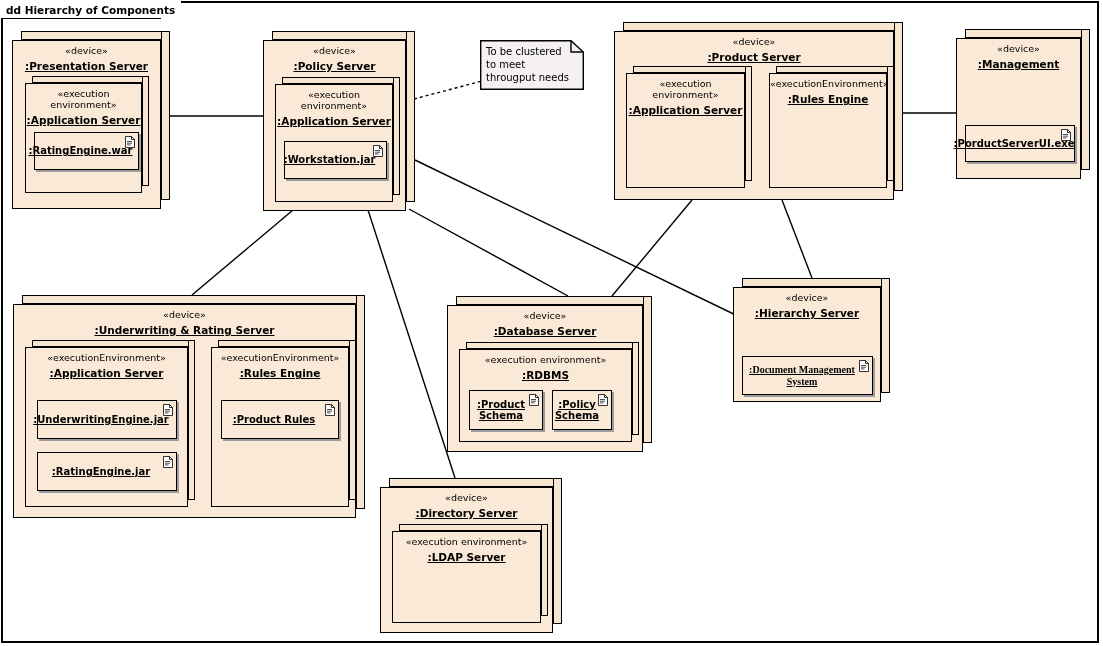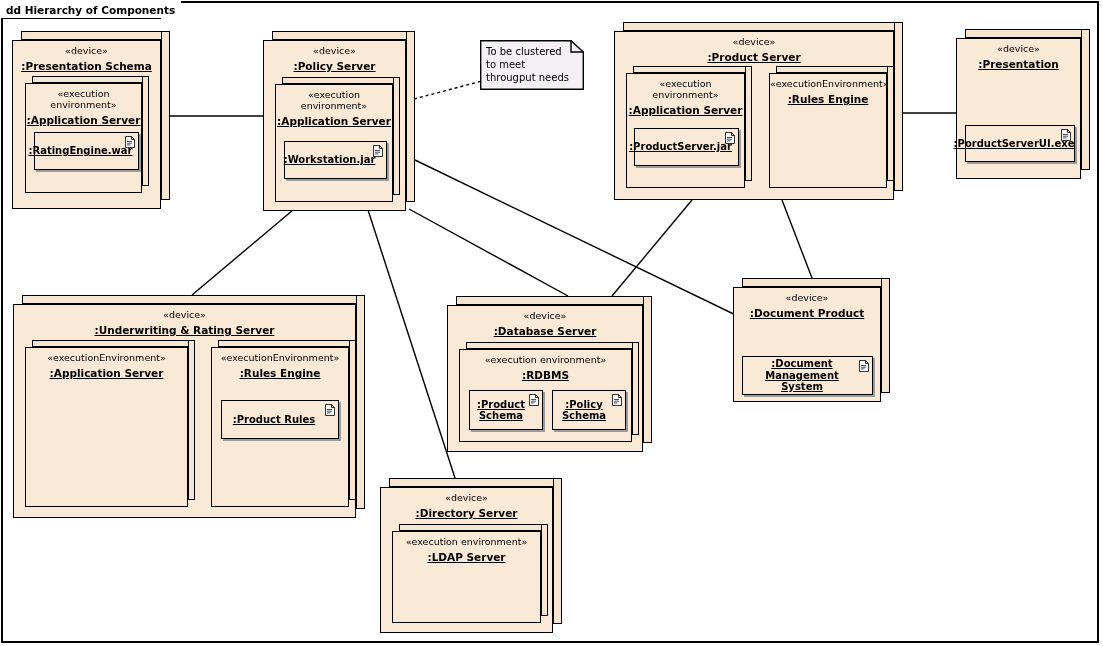--- a/index.html
+++ b/index.html
@@ -170,21 +170,21 @@
 
     <line x1="414" y1="99" x2="482" y2="81" stroke="#000000" stroke-width="1.4" stroke-dasharray="3,3" fill="none"></line>
   </svg>
 
   <div class="node" style="left:12px;top:31px;width:158px;height:178px;">
     <div class="topbev" style="left:9px;width:149px;"></div>
     <div class="side" style="top:0;height:169px;"></div>
     <div class="face" style="width:149px;height:169px;">
       <div class="node-hdr">
         <div class="stereo">«device»</div>
-        <div class="nname">:Presentation Schema</div>
+        <div class="nname">:Presentation Server</div>
       </div>
     </div>
 
     <div class="ee" style="left:13px;top:45px;width:124px;height:117px;">
       <div class="topbev" style="left:7px;width:117px;"></div>
       <div class="side" style="top:0;height:110px;"></div>
       <div class="face" style="width:117px;height:110px;">
         <div class="ee-hdr">
           <div class="stereo">«execution environment»</div>
           <div class="nname">:Application Server</div>
@@ -252,49 +252,41 @@
 
     <div class="ee" style="left:12px;top:44px;width:126px;height:122px;">
       <div class="topbev" style="left:7px;width:119px;"></div>
       <div class="side" style="top:0;height:115px;"></div>
       <div class="face" style="width:119px;height:115px;">
         <div class="ee-hdr">
           <div class="stereo">«execution environment»</div>
           <div class="nname">:Application Server</div>
         </div>
       </div>
-      <div class="artifact" style="left:8px;top:62px;width:105px;height:38px;">
-        <span class="art-label">:ProductServer.jar</span>
-        <svg class="art-icon" viewBox="0 0 10 12">
-          <path d="M0.5 0.5 H6.5 L9.5 3.5 V11.5 H0.5 Z" fill="#ffffff" stroke="#000000" stroke-width="0.8"></path>
-          <path d="M6.5 0.5 V3.5 H9.5" fill="none" stroke="#000000" stroke-width="0.8"></path>
-          <path d="M2 5.5 H7 M2 7.2 H7 M2 8.9 H5.5" stroke="#000000" stroke-width="0.7"></path>
-        </svg>
-      </div>
     </div>
 
     <div class="ee" style="left:155px;top:44px;width:125px;height:122px;">
       <div class="topbev" style="left:7px;width:118px;"></div>
       <div class="side" style="top:0;height:115px;"></div>
       <div class="face" style="width:118px;height:115px;">
         <div class="ee-hdr">
           <div class="stereo">«executionEnvironment»</div>
           <div class="nname">:Rules Engine</div>
         </div>
       </div>
     </div>
   </div>
 
   <div class="node" style="left:956px;top:29px;width:134px;height:150px;">
     <div class="topbev" style="left:9px;width:125px;"></div>
     <div class="side" style="top:0;height:141px;"></div>
     <div class="face" style="width:125px;height:141px;">
       <div class="node-hdr">
         <div class="stereo">«device»</div>
-        <div class="nname">:Presentation</div>
+        <div class="nname">:Management</div>
       </div>
     </div>
     <div class="artifact" style="left:9px;top:96px;width:110px;height:37px;">
       <span class="art-label">:PorductServerUI.exe</span>
       <svg class="art-icon" viewBox="0 0 10 12">
         <path d="M0.5 0.5 H6.5 L9.5 3.5 V11.5 H0.5 Z" fill="#ffffff" stroke="#000000" stroke-width="0.8"></path>
         <path d="M6.5 0.5 V3.5 H9.5" fill="none" stroke="#000000" stroke-width="0.8"></path>
         <path d="M2 5.5 H7 M2 7.2 H7 M2 8.9 H5.5" stroke="#000000" stroke-width="0.7"></path>
       </svg>
     </div>
@@ -312,20 +304,36 @@
 
     <div class="ee" style="left:12px;top:45px;width:170px;height:167px;">
       <div class="topbev" style="left:7px;width:163px;"></div>
       <div class="side" style="top:0;height:160px;"></div>
       <div class="face" style="width:163px;height:160px;">
         <div class="ee-hdr">
           <div class="stereo">«executionEnvironment»</div>
           <div class="nname">:Application Server</div>
         </div>
       </div>
+      <div class="artifact" style="left:12px;top:60px;width:140px;height:39px;">
+        <span class="art-label">:UnderwritingEngine.jar</span>
+        <svg class="art-icon" viewBox="0 0 10 12">
+          <path d="M0.5 0.5 H6.5 L9.5 3.5 V11.5 H0.5 Z" fill="#ffffff" stroke="#000000" stroke-width="0.8"></path>
+          <path d="M6.5 0.5 V3.5 H9.5" fill="none" stroke="#000000" stroke-width="0.8"></path>
+          <path d="M2 5.5 H7 M2 7.2 H7 M2 8.9 H5.5" stroke="#000000" stroke-width="0.7"></path>
+        </svg>
+      </div>
+      <div class="artifact" style="left:12px;top:112px;width:140px;height:39px;">
+        <span class="art-label">:RatingEngine.jar</span>
+        <svg class="art-icon" viewBox="0 0 10 12">
+          <path d="M0.5 0.5 H6.5 L9.5 3.5 V11.5 H0.5 Z" fill="#ffffff" stroke="#000000" stroke-width="0.8"></path>
+          <path d="M6.5 0.5 V3.5 H9.5" fill="none" stroke="#000000" stroke-width="0.8"></path>
+          <path d="M2 5.5 H7 M2 7.2 H7 M2 8.9 H5.5" stroke="#000000" stroke-width="0.7"></path>
+        </svg>
+      </div>
     </div>
 
     <div class="ee" style="left:198px;top:45px;width:145px;height:167px;">
       <div class="topbev" style="left:7px;width:138px;"></div>
       <div class="side" style="top:0;height:160px;"></div>
       <div class="face" style="width:138px;height:160px;">
         <div class="ee-hdr">
           <div class="stereo">«executionEnvironment»</div>
           <div class="nname">:Rules Engine</div>
         </div>
@@ -362,43 +370,43 @@
       </div>
       <div class="artifact" style="left:10px;top:48px;width:74px;height:40px;">
         <span class="art-label" style="padding:0 12px 0 2px;">:Product
 Schema</span>
         <svg class="art-icon" viewBox="0 0 10 12">
           <path d="M0.5 0.5 H6.5 L9.5 3.5 V11.5 H0.5 Z" fill="#ffffff" stroke="#000000" stroke-width="0.8"></path>
           <path d="M6.5 0.5 V3.5 H9.5" fill="none" stroke="#000000" stroke-width="0.8"></path>
           <path d="M2 5.5 H7 M2 7.2 H7 M2 8.9 H5.5" stroke="#000000" stroke-width="0.7"></path>
         </svg>
       </div>
-      <div class="artifact" style="left:93px;top:48px;width:74px;height:40px;">
+      <div class="artifact" style="left:93px;top:48px;width:60px;height:40px;">
         <span class="art-label" style="padding:0 12px 0 2px;">:Policy
 Schema</span>
         <svg class="art-icon" viewBox="0 0 10 12">
           <path d="M0.5 0.5 H6.5 L9.5 3.5 V11.5 H0.5 Z" fill="#ffffff" stroke="#000000" stroke-width="0.8"></path>
           <path d="M6.5 0.5 V3.5 H9.5" fill="none" stroke="#000000" stroke-width="0.8"></path>
           <path d="M2 5.5 H7 M2 7.2 H7 M2 8.9 H5.5" stroke="#000000" stroke-width="0.7"></path>
         </svg>
       </div>
     </div>
   </div>
 
   <div class="node" style="left:733px;top:278px;width:157px;height:124px;">
     <div class="topbev" style="left:9px;width:148px;"></div>
     <div class="side" style="top:0;height:115px;"></div>
     <div class="face" style="width:148px;height:115px;">
       <div class="node-hdr">
         <div class="stereo">«device»</div>
-        <div class="nname">:Document Product</div>
+        <div class="nname">:Hierarchy Server</div>
       </div>
     </div>
     <div class="artifact" style="left:9px;top:78px;width:131px;height:39px;">
-      <span class="art-label" style="padding:0 14px 0 3px;">:Document Management
+      <span class="art-label" style="padding:0 14px 0 3px;font-family:Liberation Serif, serif;">:Document Management
 System</span>
       <svg class="art-icon" viewBox="0 0 10 12">
         <path d="M0.5 0.5 H6.5 L9.5 3.5 V11.5 H0.5 Z" fill="#ffffff" stroke="#000000" stroke-width="0.8"></path>
         <path d="M6.5 0.5 V3.5 H9.5" fill="none" stroke="#000000" stroke-width="0.8"></path>
         <path d="M2 5.5 H7 M2 7.2 H7 M2 8.9 H5.5" stroke="#000000" stroke-width="0.7"></path>
       </svg>
     </div>
   </div>
 
   <div class="node" style="left:380px;top:478px;width:182px;height:155px;">

